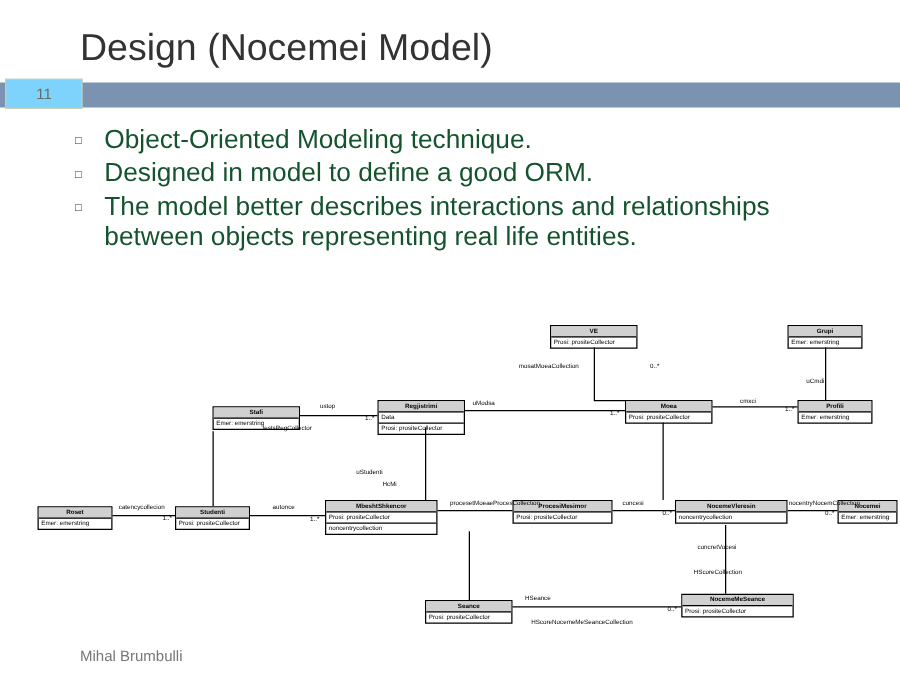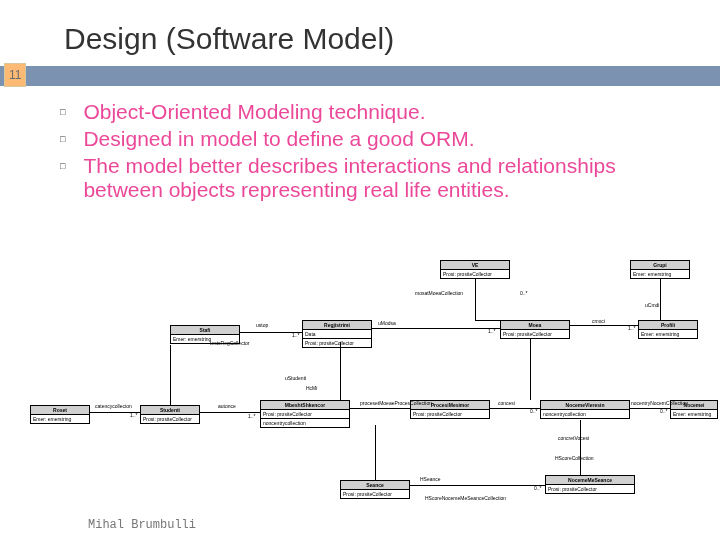--- a/index.html
+++ b/index.html
@@ -19,44 +19,44 @@
   }
   .accent-bar {
     height: 20px;
     background: #7b93b0;
     position: relative;
   }
   .page-num-box {
     position: absolute;
     left: 4px;
     top: -3px;
-    background: #fdba74;
+    background: #7dd3fc;
     color: #6b6b6b;
     font-size: 12px;
-    padding: 4px 4px;
+    padding: 4px 24px;
     border: 1px solid #d9c79d;
   }
   .content {
     padding: 14px 30px 0 60px;
   }
   .bullet-row {
     display: flex;
     align-items: flex-start;
     margin-bottom: 2px;
   }
   .bullet-glyph {
     font-size: 9px;
     color: #333;
     margin-right: 18px;
     margin-top: 7px;
     flex-shrink: 0;
   }
   .bullet-text {
     font-size: 21px;
-    color: #ec4899;
+    color: #14532d;
     line-height: 1.18;
   }
   .diagram-area {
     position: absolute;
     top: 260px;
     left: 0;
     right: 0;
     height: 260px;
     overflow: hidden;
   }
@@ -90,28 +90,27 @@
   .conn {
     position: absolute;
     background: #000;
   }
   .footer {
     position: absolute;
     bottom: 8px;
     left: 64px;
     font-size: 12px;
     color: #777;
-    font-family: Liberation Mono, monospace;
-    margin-left: 24px;
+    font-family: Liberation Sans, sans-serif;
   }
 </style>
 </head>
 <body>
 
-<div class="title">Design (Software Model)</div>
+<div class="title">Design (Nocemei Model)</div>
 
 <div class="accent-bar">
   <div class="page-num-box">11</div>
 </div>
 
 <div class="content">
   <div class="bullet-row">
     <span class="bullet-glyph">□</span>
     <span class="bullet-text">Object-Oriented Modeling technique.</span>
   </div>

